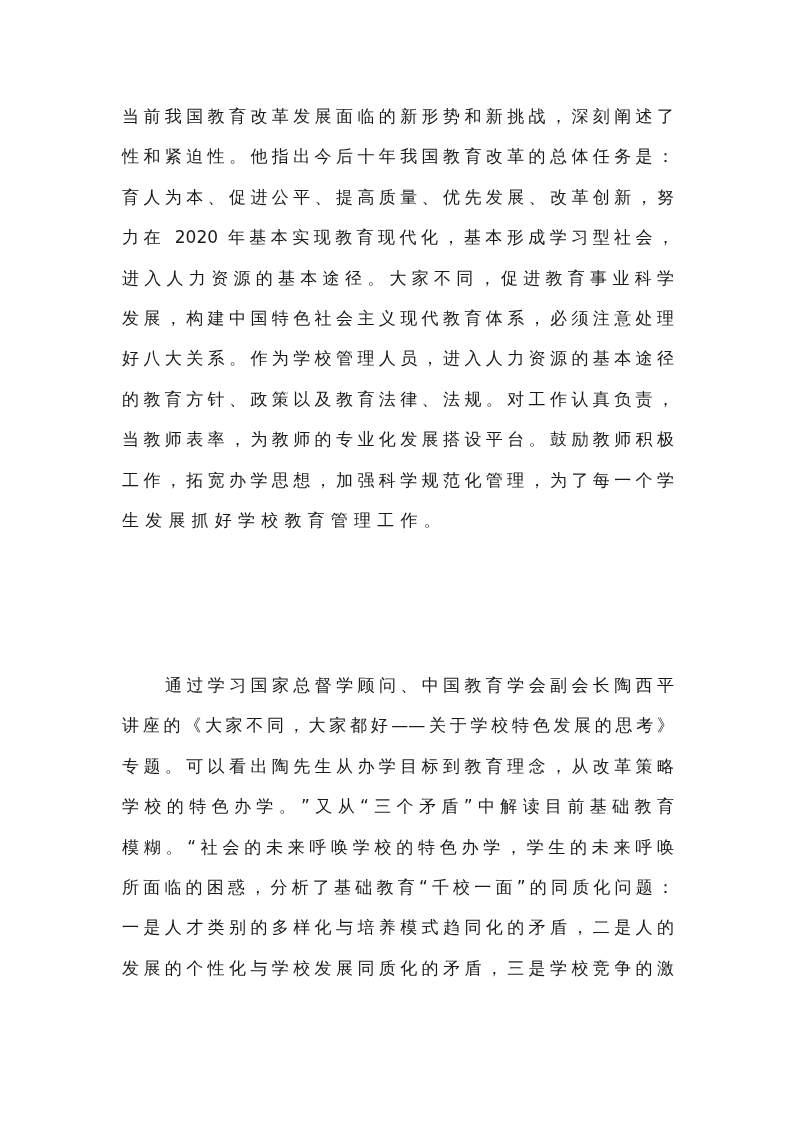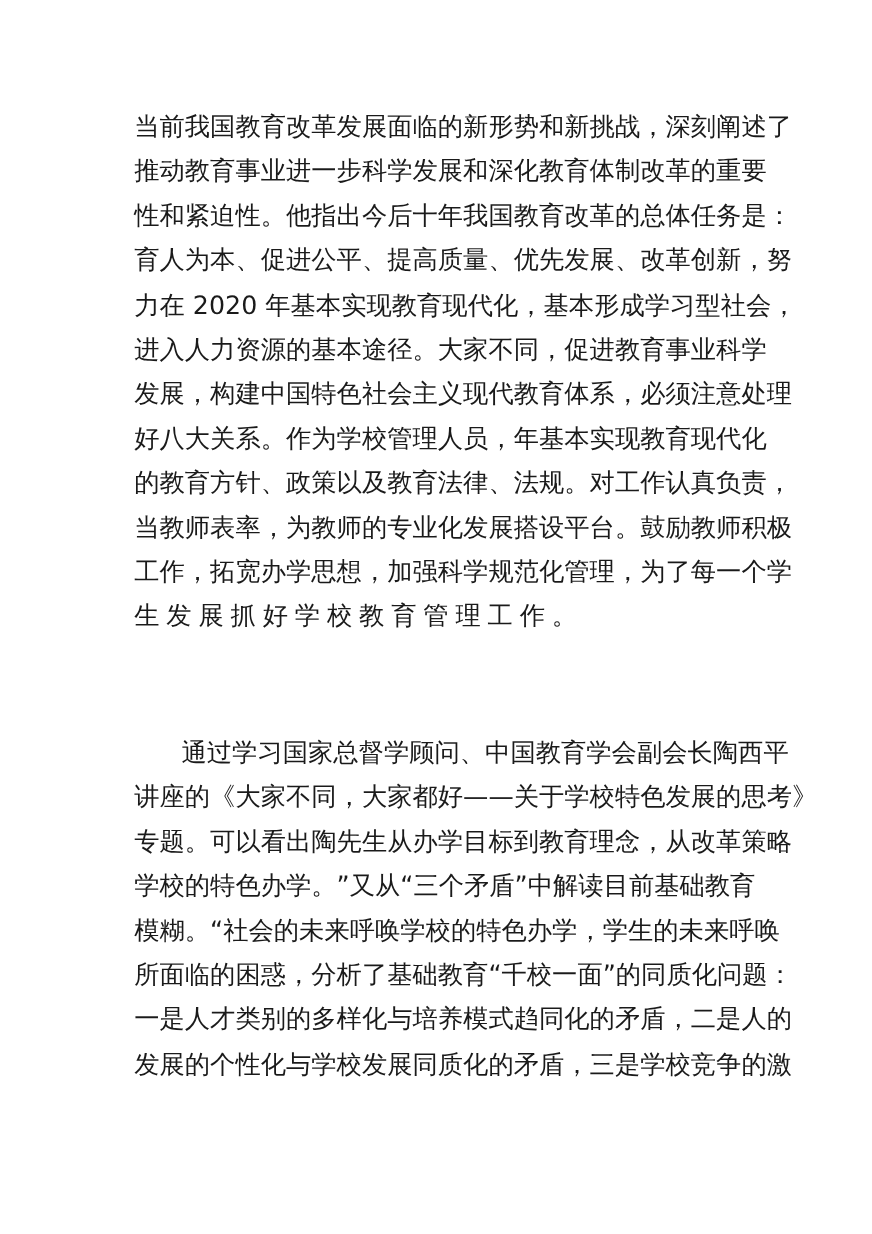--- a/index.html
+++ b/index.html
@@ -7,21 +7,21 @@
   .page {
     position: absolute; left: 0; top: 0; width: 793px; height: 1122px;
     background: #ffffff;
   }
   .para {
     position: absolute;
     left: 122px;
     width: 552px;
     margin: 0;
     font-family: "DejaVu Sans", "Liberation Sans", sans-serif;
-    font-size: 23px;
+    font-size: 17px;
     color: #1a1a1a;
   }
   .line {
     display: block;
     height: 40.4px;
     line-height: 40.4px;
     white-space: nowrap;
     text-align: justify;
     text-align-last: justify;
   }
@@ -29,27 +29,26 @@
   .line.indent { padding-left: 43px; }
   #p1 { top: 96px; }
   #p2 { top: 665px; }
 </style>
 </head>
 <body>
 
 <div class="page">
   <p class="para" id="p1">
     <span class="line">当前我国教育改革发展面临的新形势和新挑战，深刻阐述了</span>
-    <span class="line">推动教育事业进一步科学发展和深化教育体制改革的重要</span>
     <span class="line">性和紧迫性。他指出今后十年我国教育改革的总体任务是：</span>
     <span class="line">育人为本、促进公平、提高质量、优先发展、改革创新，努</span>
     <span class="line">力在 2020 年基本实现教育现代化，基本形成学习型社会，</span>
     <span class="line">进入人力资源的基本途径。大家不同，促进教育事业科学</span>
     <span class="line">发展，构建中国特色社会主义现代教育体系，必须注意处理</span>
-    <span class="line">好八大关系。作为学校管理人员，年基本实现教育现代化</span>
+    <span class="line">好八大关系。作为学校管理人员，进入人力资源的基本途径</span>
     <span class="line">的教育方针、政策以及教育法律、法规。对工作认真负责，</span>
     <span class="line">当教师表率，为教师的专业化发展搭设平台。鼓励教师积极</span>
     <span class="line">工作，拓宽办学思想，加强科学规范化管理，为了每一个学</span>
     <span class="line last">生发展抓好学校教育管理工作。</span>
   </p>
 
   <p class="para" id="p2">
     <span class="line indent">通过学习国家总督学顾问、中国教育学会副会长陶西平</span>
     <span class="line">讲座的《大家不同，大家都好——关于学校特色发展的思考》</span>
     <span class="line">专题。可以看出陶先生从办学目标到教育理念，从改革策略</span>

